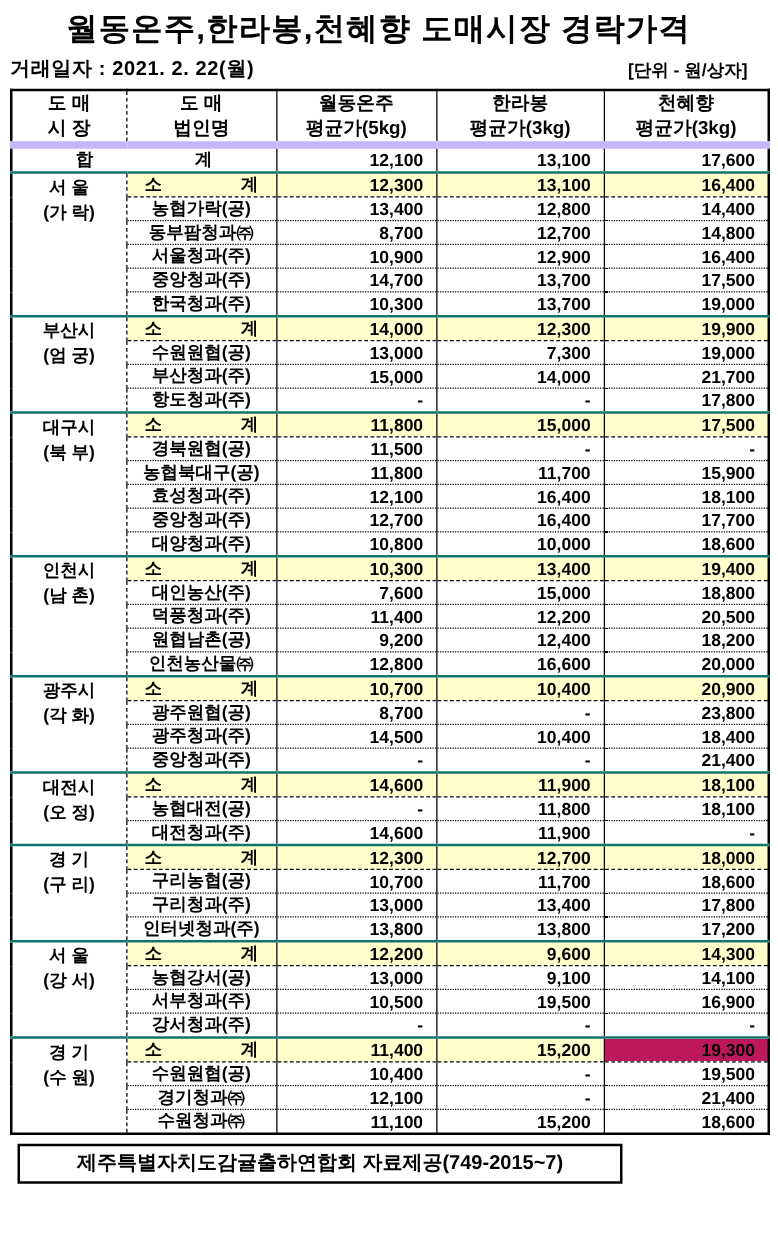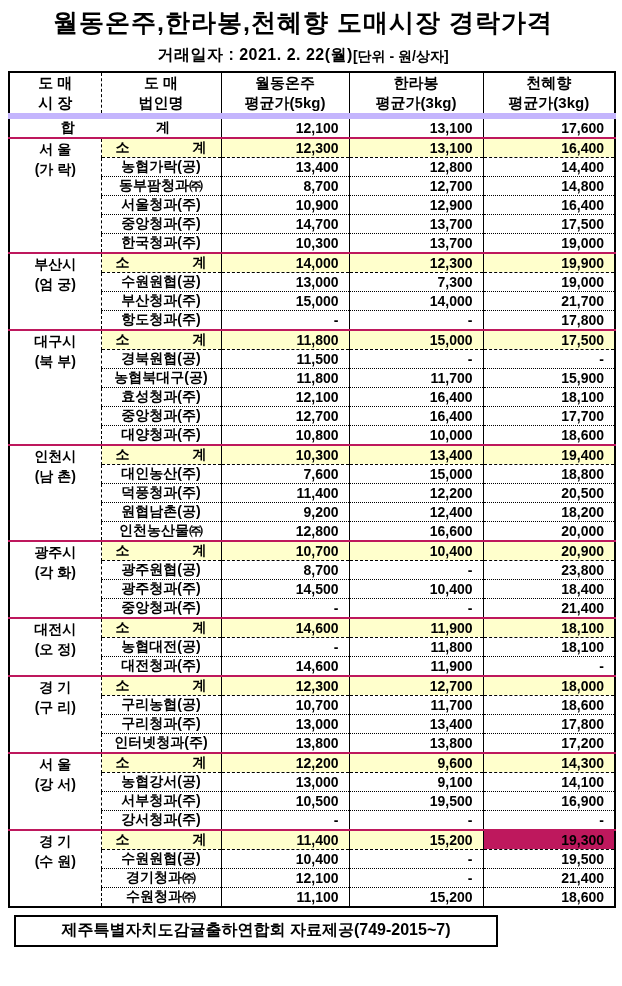--- a/index.html
+++ b/index.html
@@ -16,21 +16,21 @@
     text-align: center;
     font-size: 25px;
     font-weight: 800;
     letter-spacing: 1px;
     color: #000;
     margin: 2px 0 6px 0;
     white-space: nowrap;
   }
   .meta-row {
     display: flex;
-    justify-content: center;
+    justify-content: space-between;
     align-items: flex-end;
     margin: 0 8px 5px 8px;
     font-weight: bold;
     color: #000;
   }
   .trade-date { font-size: 16px; letter-spacing: 0.5px; }
   .unit-label { font-size: 14px; }
 
   table.price-table {
     border-collapse: collapse;
@@ -79,21 +79,21 @@
     display: flex;
     justify-content: space-around;
     padding: 0 10px;
   }
   .sub-spread {
     display: flex;
     justify-content: space-between;
     padding: 0 14px;
   }
   tr.total-row td { border-top: none; }
-  tr.sec-top td { border-top: 2px solid #be185d; }
+  tr.sec-top td { border-top: 2px solid #0f766e; }
   tr.after-sub td { border-top: 1px dashed #000; }
   tr.comp td { border-top: 1px dotted #000; }
   .sub-bg { background: #FFFFCC; }
 
   .footnote {
     margin: 9px 0 0 10px;
     font-size: 14px;
     font-weight: bold;
     letter-spacing: 0.2px;
     white-space: nowrap;

